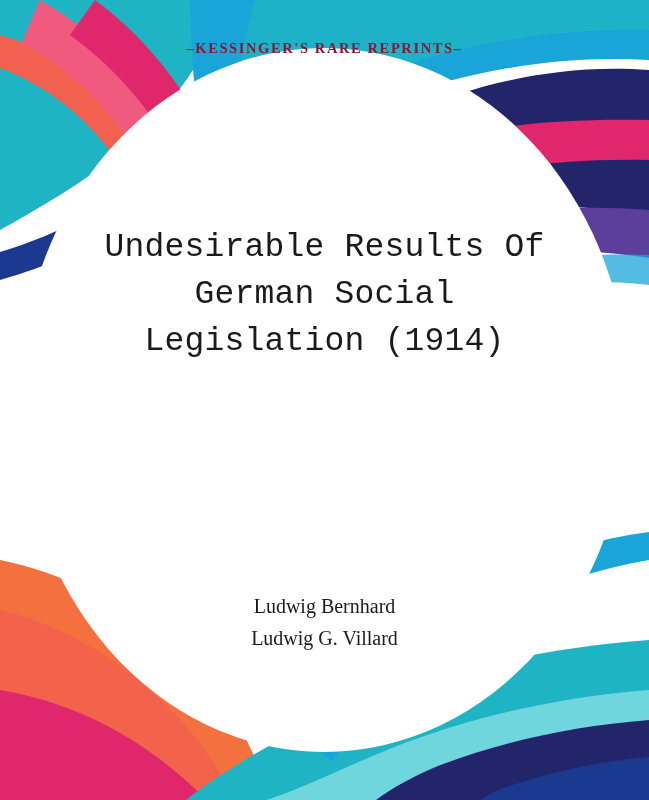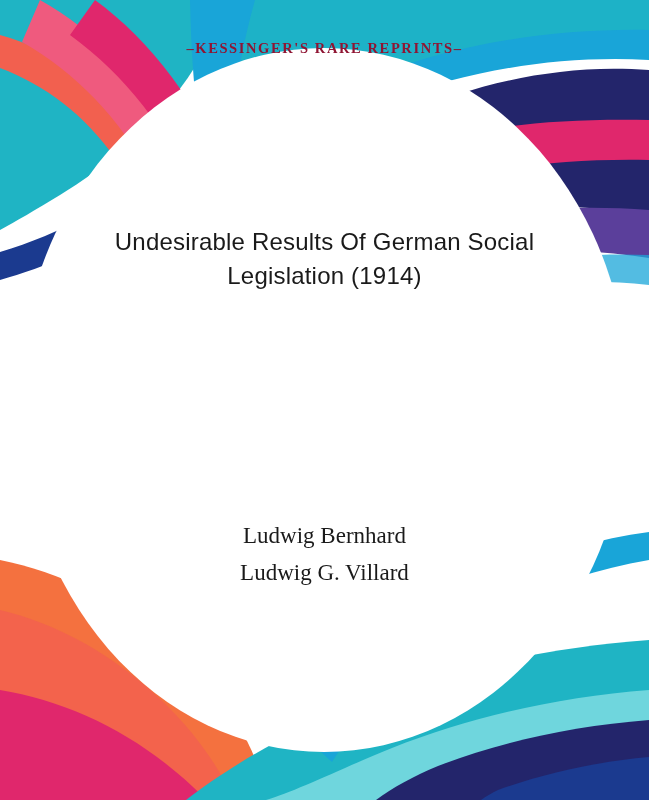--- a/index.html
+++ b/index.html
@@ -40,35 +40,35 @@
     font-weight: 700;
     white-space: nowrap;
     text-align: center;
   }
   .title-block {
     margin-top: 168px;
     width: 470px;
     text-align: center;
   }
   .title {
-    font-family: Liberation Sans, sans-serif;
-    font-size: 24px;
+    font-family: Liberation Mono, monospace;
+    font-size: 33px;
     line-height: 1.42;
     color: #1a1a1a;
     font-weight: 400;
     letter-spacing: 0.2px;
   }
   .authors {
     margin-top: 224px;
     width: 470px;
     text-align: center;
   }
   .author {
     font-family: "Liberation Serif", serif;
-    font-size: 23px;
+    font-size: 20px;
     line-height: 1.62;
     color: #1a1a1a;
     font-weight: 400;
   }
 </style>
 </head>
 <body>
 
 <div class="cover">
 

